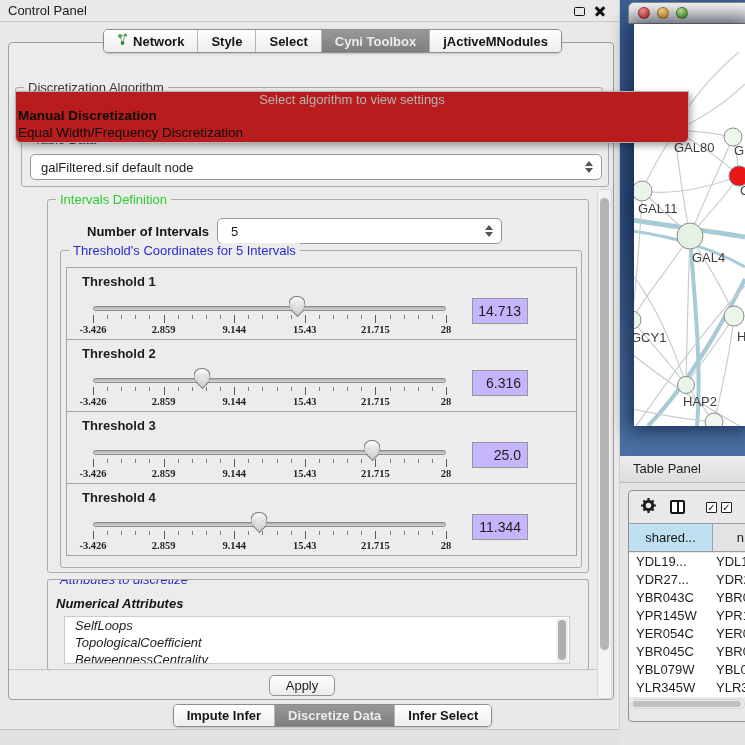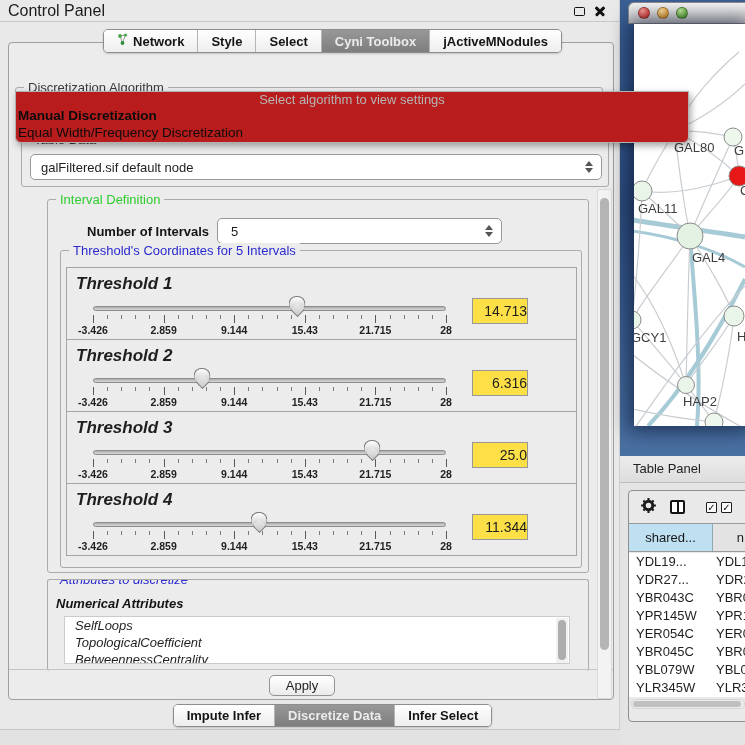--- a/index.html
+++ b/index.html
@@ -4,21 +4,21 @@
 <style>
   * { margin:0; padding:0; box-sizing:border-box; }
   html,body { width:745px; height:745px; }
   body {
     position:relative; font-family:"Liberation Sans",sans-serif;
     background:#e9e9e9; overflow:hidden; color:#1e1e1e;
   }
   
   #left-panel { position:absolute; left:0; top:0; width:620px; height:745px; background:#e9e9e9; border-right:1px solid #cfcfcf; }
   #cp-titlebar { position:absolute; left:0; top:0; width:100%; height:22px; background:#e9e9e9; border-bottom:1px solid #c9c9c9; }
-  #cp-title { position:absolute; left:8px; top:0; font-size:16px; line-height:22px; color:#1c1c1c; }
+  #cp-title { position:absolute; left:8px; top:0; font-size:13px; line-height:22px; color:#1c1c1c; }
   #float-btn { position:absolute; right:34px; top:7px; width:11px; height:9px; border:1.6px solid #111; border-radius:1.5px; }
   #close-btn { position:absolute; right:13px; top:5px; width:12px; height:12px; }
   #close-btn::before,#close-btn::after { content:""; position:absolute; left:0; top:5px; width:12px; height:2.6px; background:#111; border-radius:1px; }
   #close-btn::before { transform:rotate(45deg); } #close-btn::after { transform:rotate(-45deg); }
 
   .segwrap { position:absolute; left:0; width:665px; display:flex; justify-content:center; z-index:6; }
   #top-tabs-wrap { top:29px; }
   #bottom-tabs-wrap { top:704px; }
   .seg { display:inline-flex; border:1px solid #8d8d8d; border-radius:5px; overflow:hidden; background:#fff; box-shadow:0 1px 2px rgba(0,0,0,.18); }
   .seg .item { display:flex; align-items:center; gap:5px; padding:3px 13px; font-size:13px; font-weight:bold; color:#141414; background:linear-gradient(#ffffff,#ededed); border-left:1px solid #b5b5b5; cursor:default; }
@@ -51,31 +51,31 @@
   #panel-vscroll .vthumb { position:absolute; left:2px; top:8px; width:9px; height:452px; background:#b5b5b5; border-radius:5px; }
 
   
   .boldlabel { font-weight:bold; font-size:13px; color:#141414; }
   #num-intervals-label { position:absolute; left:39px; top:24px; }
   #num-intervals { left:169px; top:18px; width:285px; height:26px; }
 
   
   #threshold-cards { position:absolute; left:5px; top:17px; width:511px; }
   .tcard { position:relative; width:511px; height:73px; background:#ececec; border:1px solid #a5a5a5; margin-top:-1px; }
-  .tcard-label { position:absolute; left:9px; top:6px; font-size:17px; font-weight:bold;font-style:italic; }
+  .tcard-label { position:absolute; left:15px; top:6px; font-size:13px; font-weight:bold; }
   .track-zone { position:absolute; left:26px; top:0; width:353px; height:100%; }
   .track { position:absolute; left:0; top:38px; width:100%; height:5px; border:1px solid #8d8d8d; border-radius:3px; background:linear-gradient(#ababab,#d8d8d8); }
   .thumb { position:absolute; top:28px; width:17px; height:12px; border:1px solid #7c7c7c; border-bottom:none; border-radius:8px 8px 0 0; background:linear-gradient(#fefefe,#d2d2d2); transform:translateX(-50%); z-index:2; }
   .thumb::after { content:""; position:absolute; left:3px; top:8px; width:9px; height:9px; transform:rotate(45deg); background:linear-gradient(135deg,#ececec,#c9c9c9); border:1px solid #7c7c7c; border-top:none; border-left:none; }
   .ticks { position:absolute; left:0; top:47px; width:100%; height:9px; }
   .tick { position:absolute; top:0; width:1px; background:#5a5a5a; }
   .tick.major { height:8px; } .tick.minor { height:4px; background:#7a7a7a; }
-  .ticklabels { position:absolute; left:0; top:56px; width:100%; height:12px; }
+  .ticklabels { position:absolute; left:0; top:56px; width:100%; height:12px;font-family:Liberation Serif, serif; }
   .ticklabel { position:absolute; transform:translateX(-50%); font-size:10.5px; font-weight:bold; color:#1f1f1f; white-space:nowrap; }
-  .valuebox { position:absolute; left:405px; top:30px; width:56px; height:26px; background:#fde047; border:1px solid #979797; font-size:14px; line-height:24px; text-align:right; }
+  .valuebox { position:absolute; left:405px; top:30px; width:56px; height:26px; background:#c4b5fd; border:1px solid #979797; font-size:14px; line-height:24px; text-align:right; padding-right:6px; }
 
   
   #attr-label { position:absolute; left:8px; top:16px; }
   #attr-list { position:absolute; left:16px; top:36px; width:506px; height:48px; background:#fff; border:1px solid #cbcbcb; overflow:hidden; }
   .attr-item { font-size:13px; line-height:17px; padding-left:10px; white-space:nowrap; }
   #attr-scroll { position:absolute; right:1px; top:1px; width:12px; height:46px; background:#f1f1f1; }
   #attr-scroll .vthumb { position:absolute; left:2px; top:2px; width:8px; height:40px; background:#aeaeae; border-radius:4px; }
   #clip-divider { position:absolute; left:0; top:626px; width:604px; height:1px; background:#c4c4c4; }
 
   #apply-btn { position:absolute; left:260px; top:632px; width:66px; height:21px; background:linear-gradient(#ffffff,#ebebeb); border:1px solid #929292; border-radius:5px; font-size:13px; text-align:center; line-height:19px; }
@@ -176,21 +176,21 @@
       <div class="combo" style="left:8px; top:14px; width:572px; height:26px;">
         <span class="val">galFiltered.sif default node</span>
         <span class="stepper">
             <i class="arr-up"></i>
             <i class="arr-dn"></i>
           </span>
       </div>
     </div>
 
     <div class="group" style="left:38px; top:156px; width:542px; height:374px;">
-      <span class="gtitle green">Interval Definition</span>
+      <span class="gtitle green">Intervals Definition</span>
       <span class="boldlabel" id="num-intervals-label">Number of Intervals</span>
       <div class="combo" id="num-intervals">
         <span class="val" style="padding-left:13px;">5</span>
         <span class="stepper">
             <i class="arr-up"></i>
             <i class="arr-dn"></i>
           </span>
       </div>
       <div class="group" style="left:12px; top:50px; width:522px; height:318px;">
         <span class="gtitle blue">Threshold's Coordinates for 5 Intervals</span>

